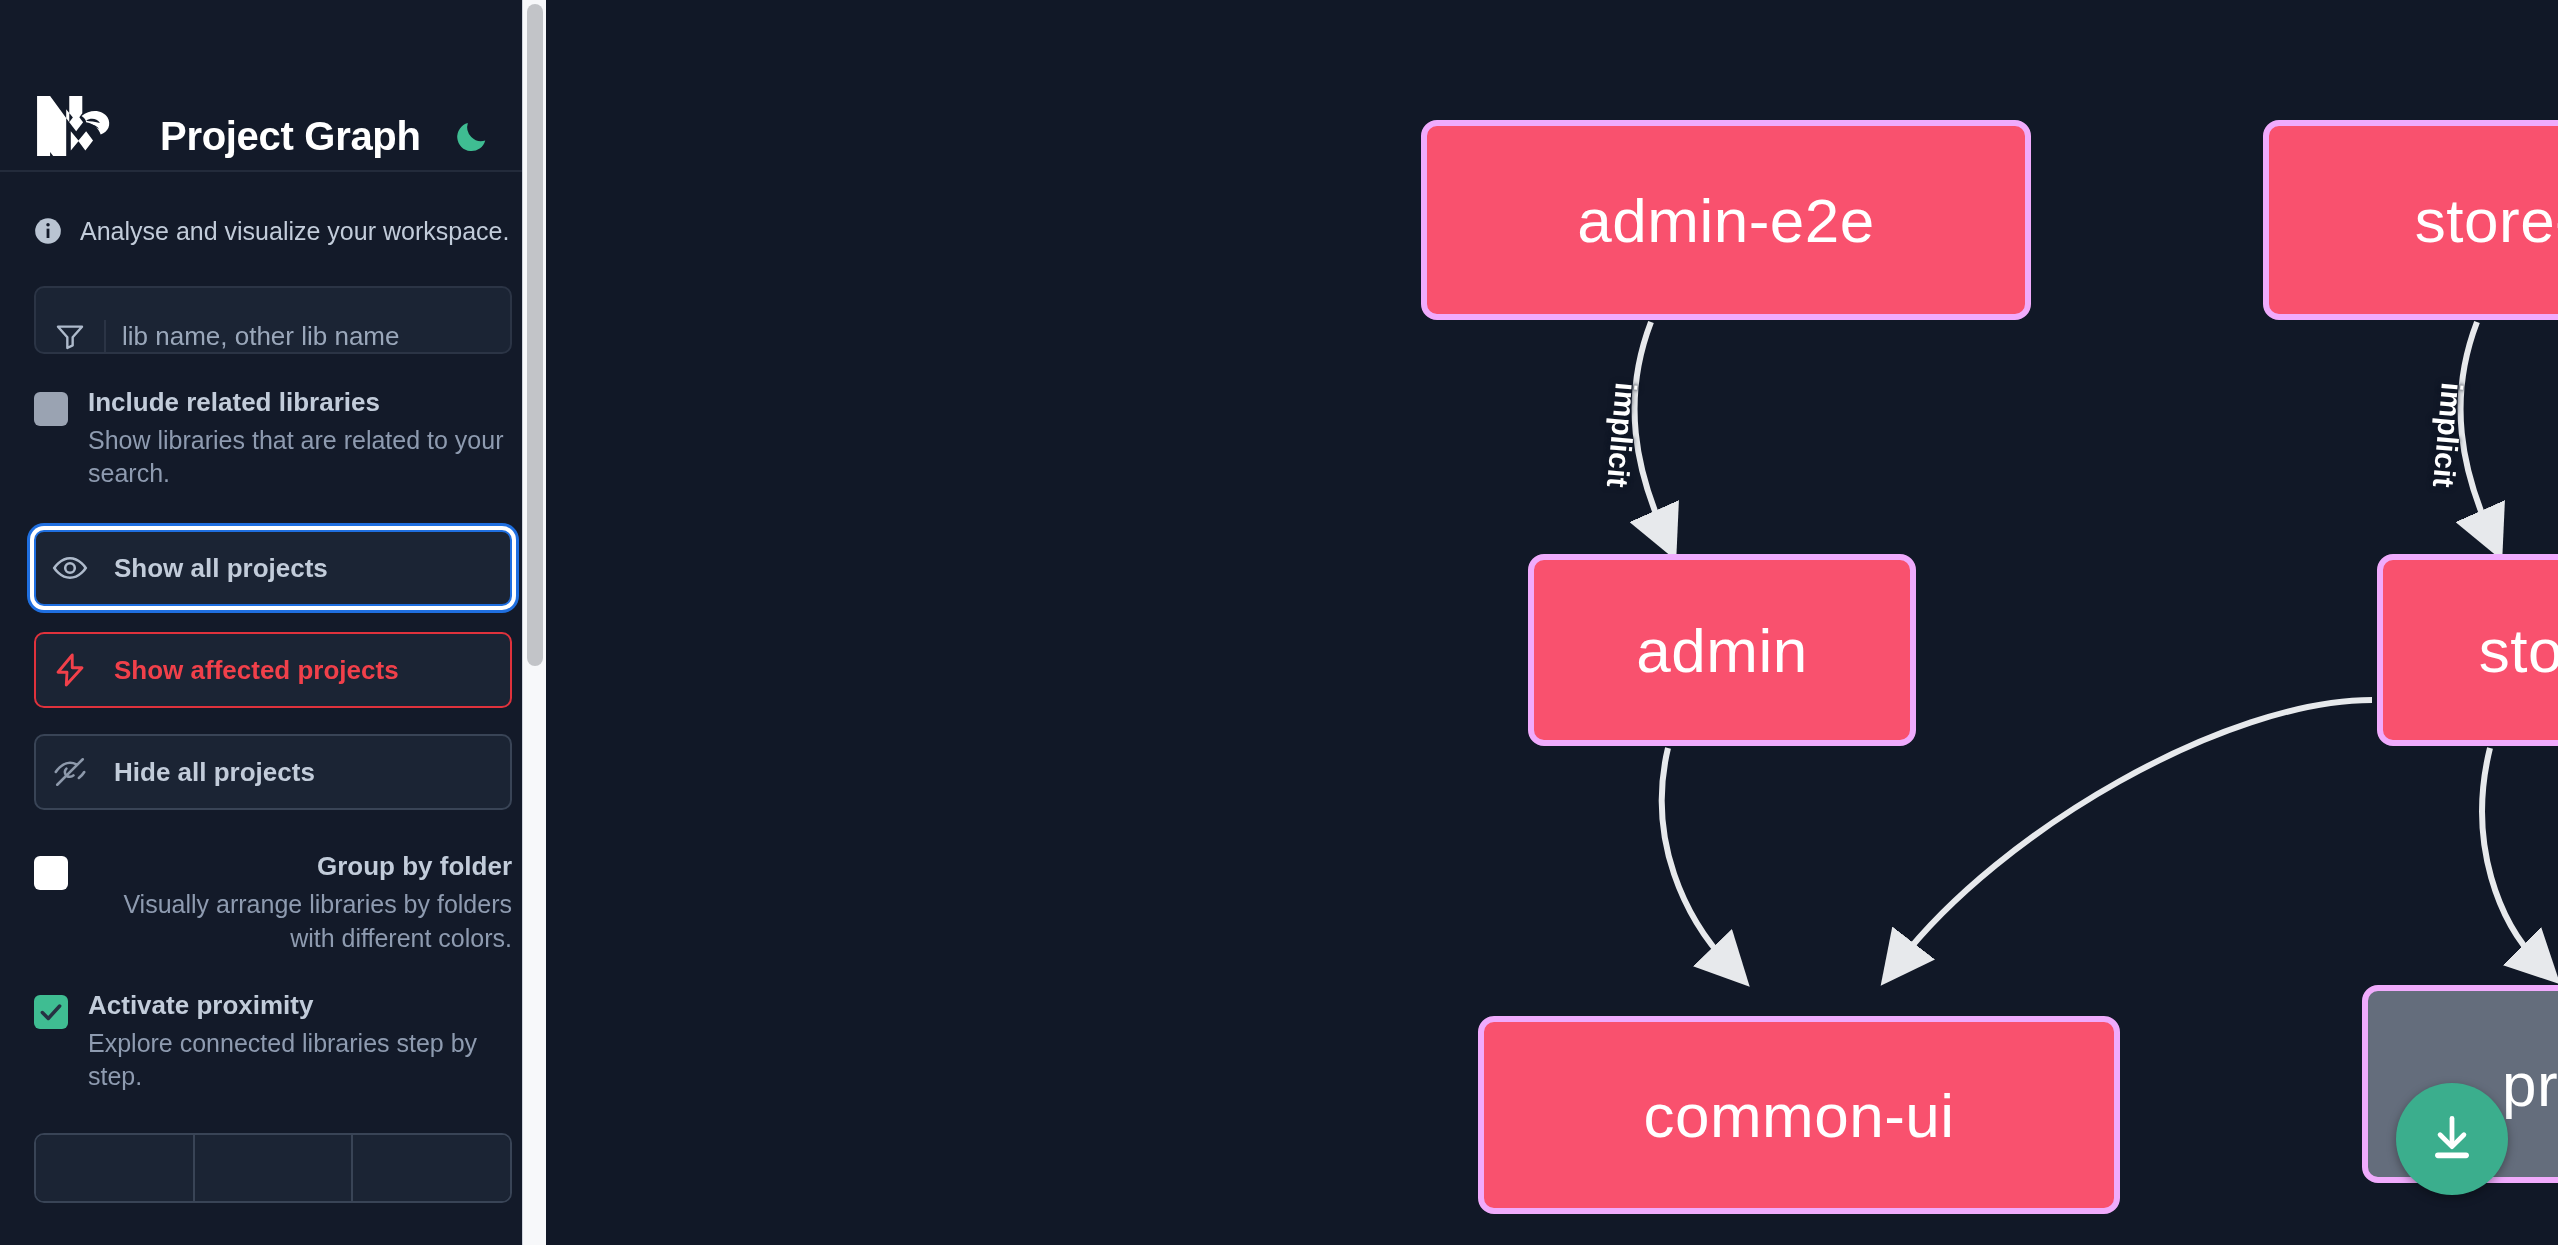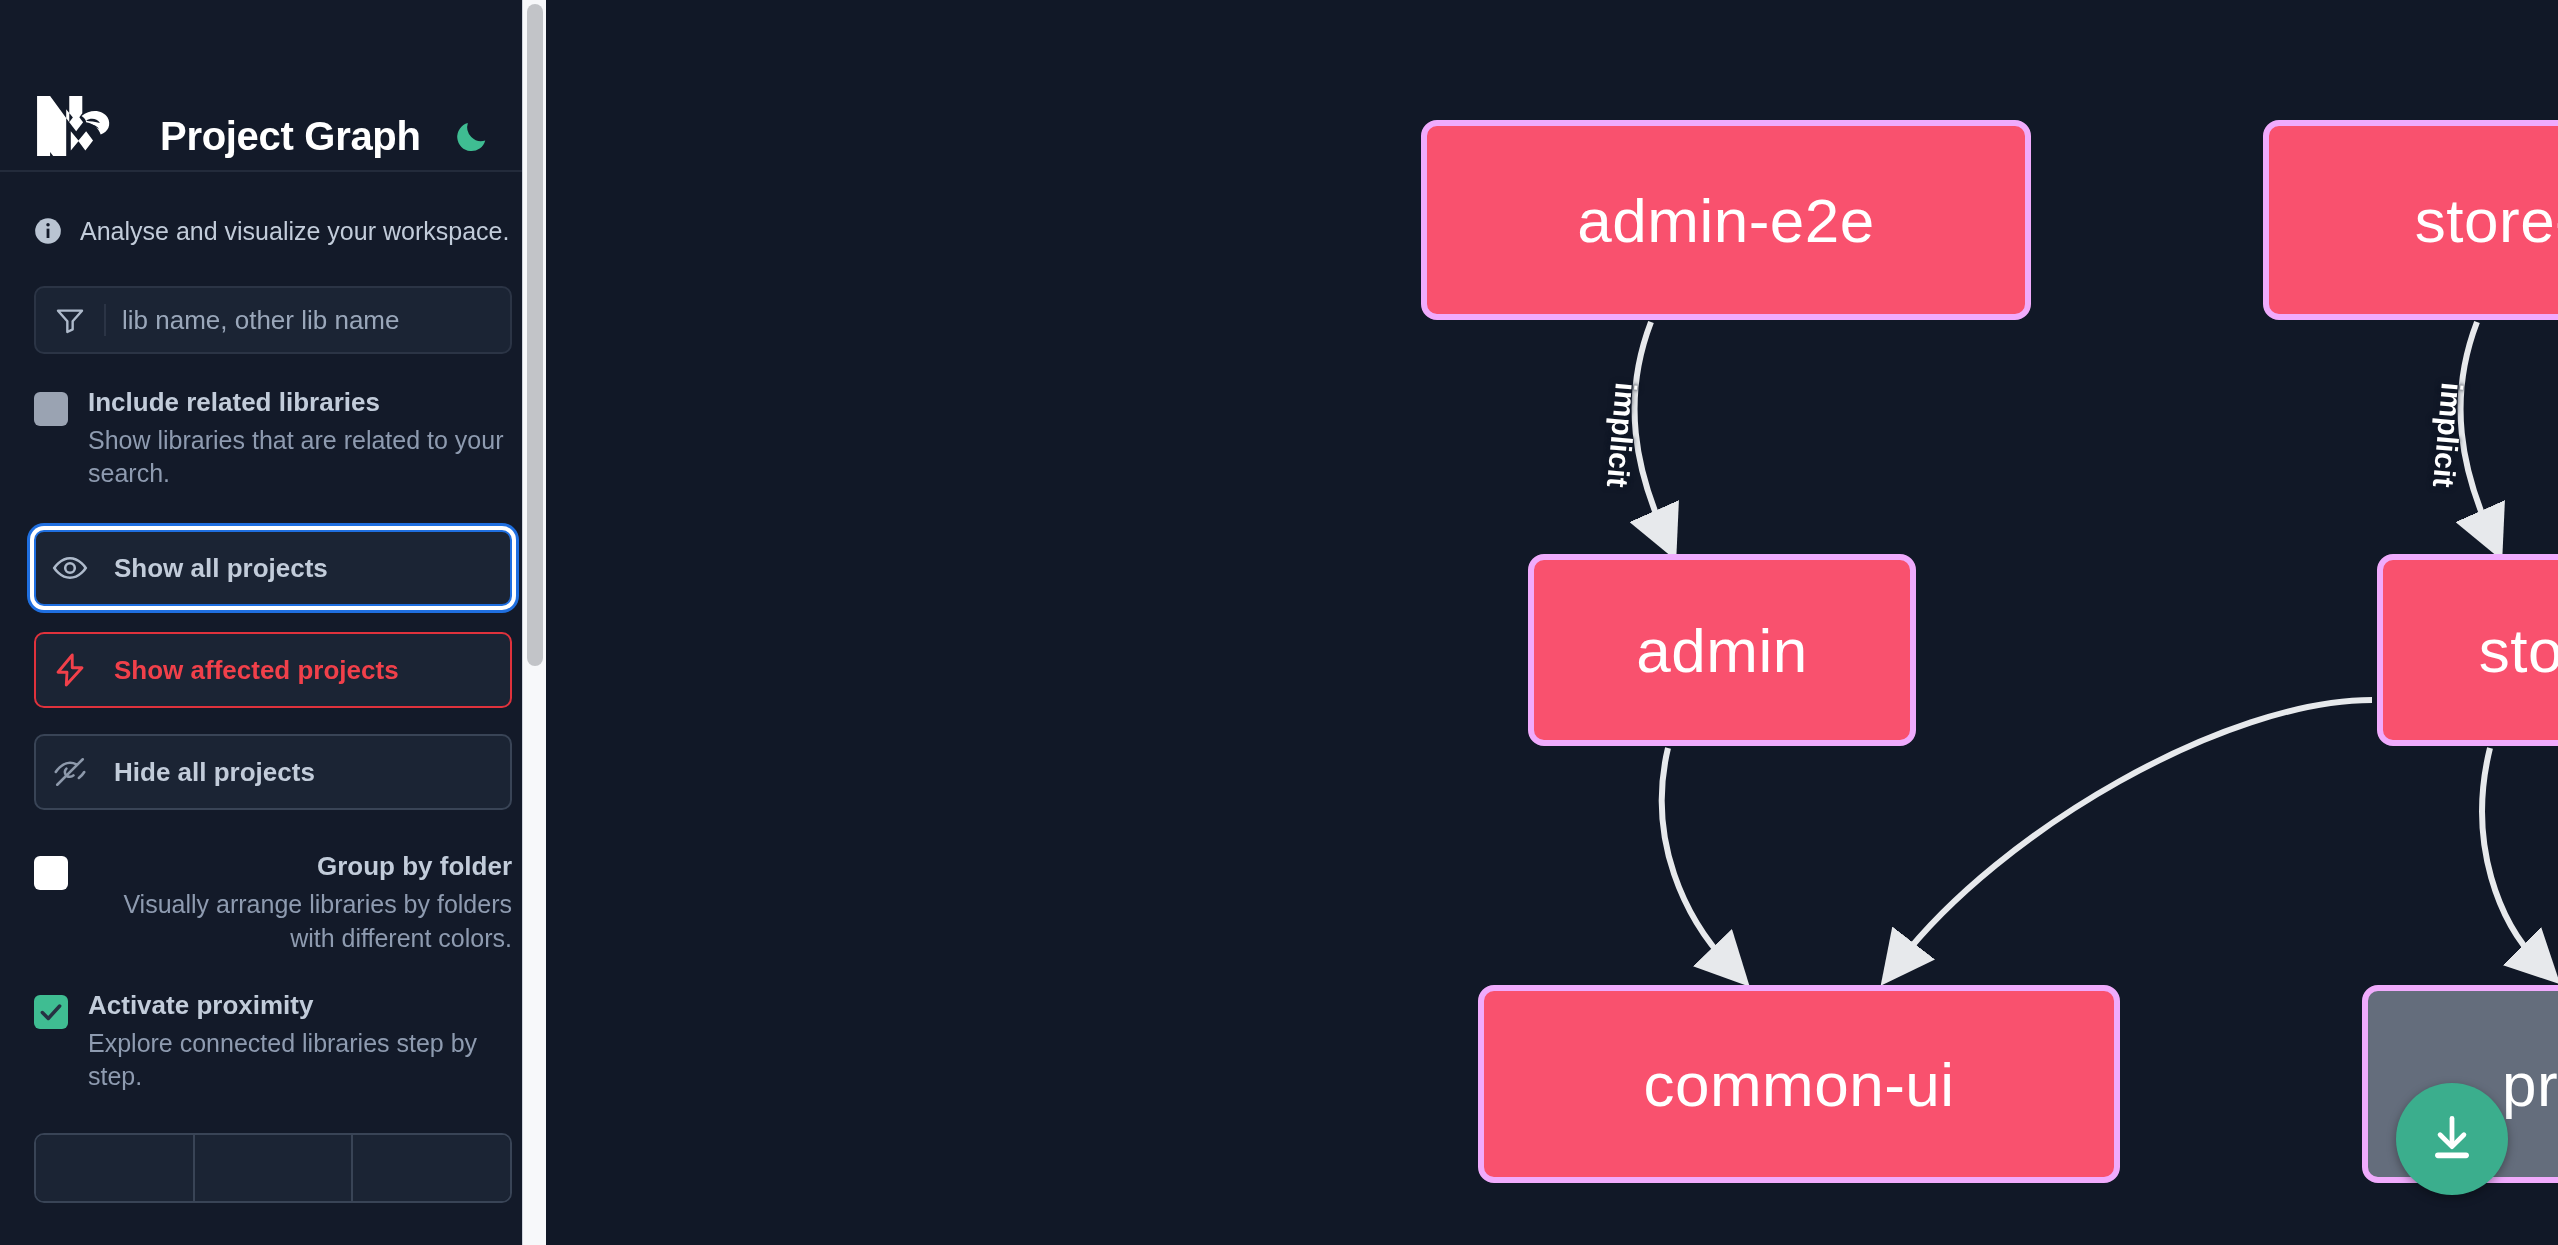--- a/index.html
+++ b/index.html
@@ -38,21 +38,21 @@
 
   .sb-body { padding: 0 34px; }
   .info-row {
     display: flex; align-items: center; gap: 18px;
     padding: 32px 0 0 0; height: 86px;
   }
   .info-icon { width: 28px; height: 28px; flex: 0 0 28px; }
   .info-text { font-size: 25px; color: #c2ccda; }
 
   .search-wrap {
-    display: flex; align-items: center;
+    display: flex; align-items: flex-end;
     height: 68px; margin-top: 28px;
     background: #1b2434;
     border: 2px solid #2b3445;
     border-radius: 10px;
     overflow: hidden;
   }
   .search-icon-box {
     width: 70px; display: flex; align-items: center; justify-content: center;
     border-right: 2px solid #2b3445; flex: 0 0 70px;
   }
@@ -310,21 +310,21 @@
     </div>
 
     <div class="node pink" style="left:982px; top:554px; width:388px; height:192px;">
       <span>admin</span>
     </div>
 
     <div class="node pink" style="left:1831px; top:554px; width:344px; height:192px;">
       <span>store</span>
     </div>
 
-    <div class="node pink" style="left:932px; top:985px; width:642px; height:198px;">
+    <div class="node pink" style="left:932px; top:1016px; width:642px; height:198px;">
       <span>common-ui</span>
     </div>
 
     <div class="node slate" style="left:1816px; top:985px; width:522px; height:198px;">
       <span>products</span>
     </div>
 
     <button class="dl-btn">
       <span>
         <svg viewBox="0 0 24 24" width="52" height="52" aria-hidden="true">

